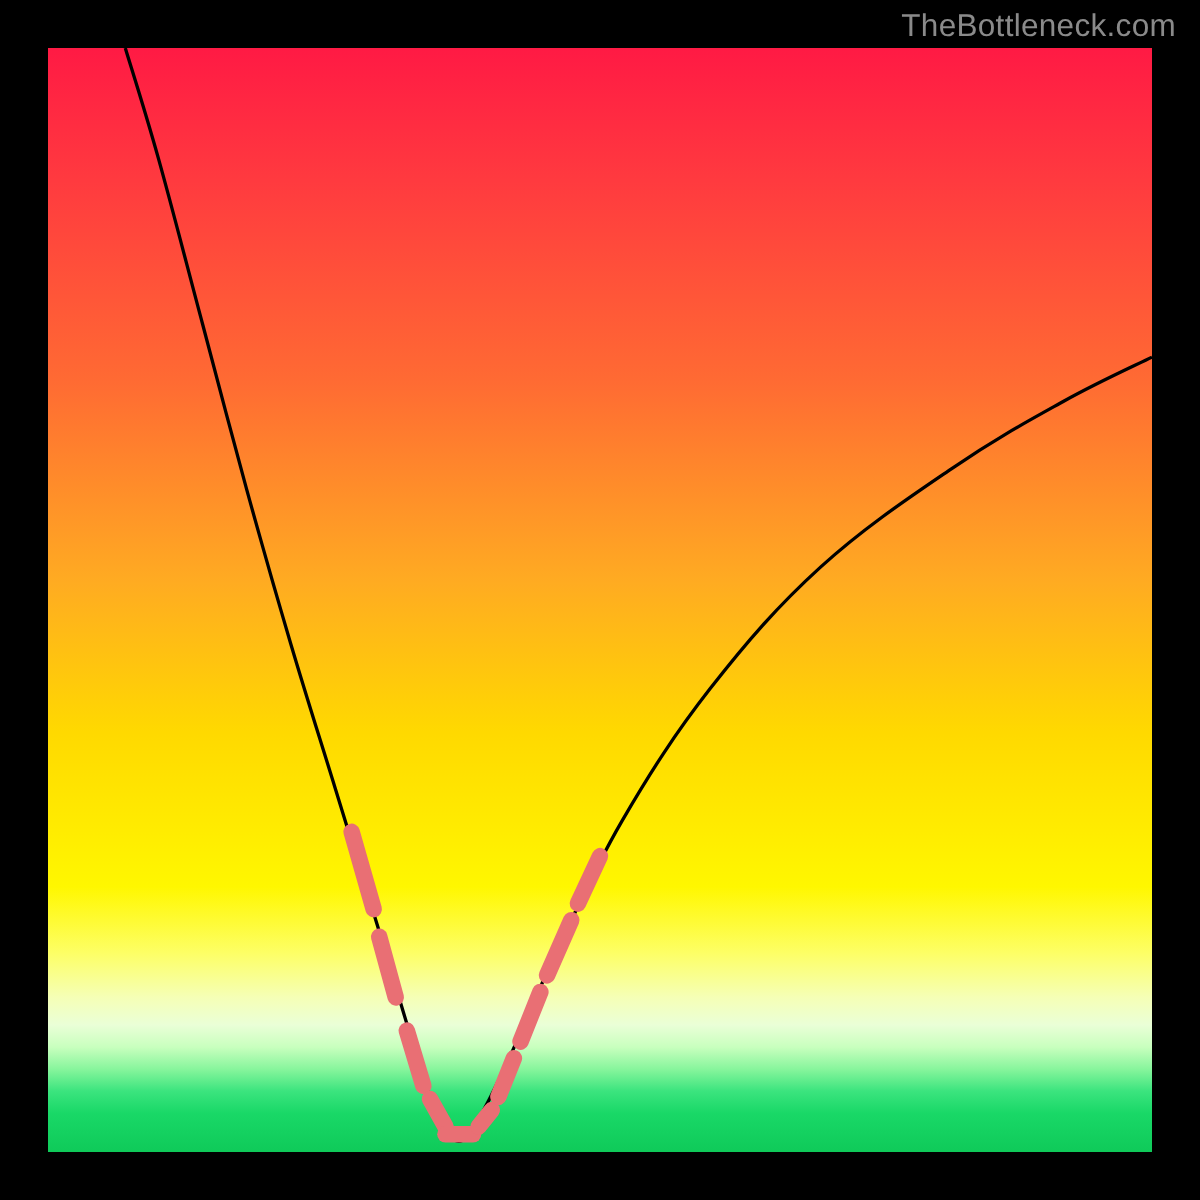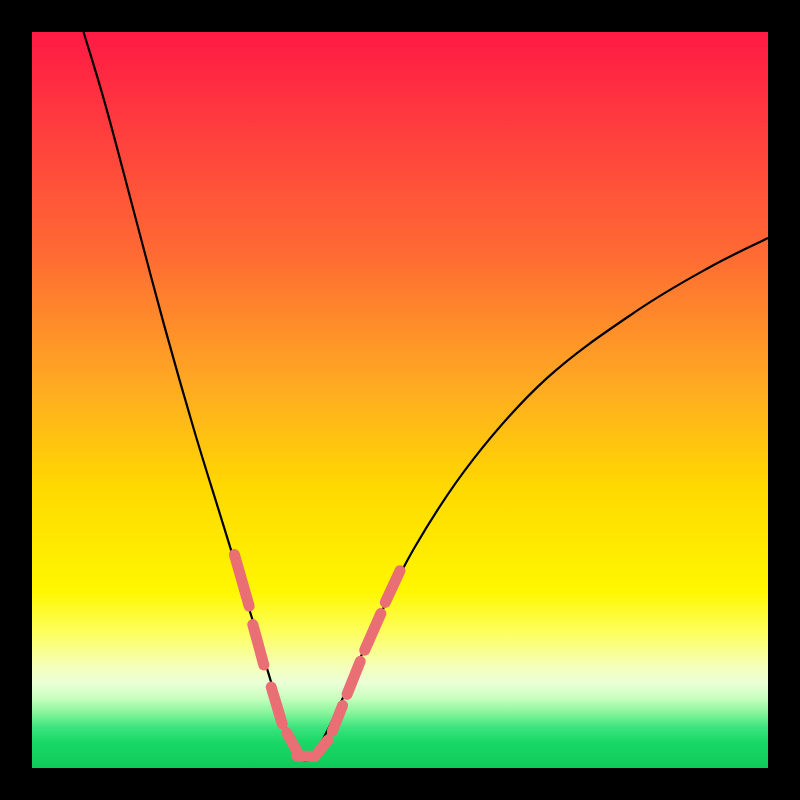--- a/index.html
+++ b/index.html
@@ -59,13 +59,14 @@
         <line x1="254.65600000000003" y1="700.672" x2="264.96" y2="719.072" stroke="#e96f74" stroke-width="11" stroke-linecap="round"></line>
         <line x1="264.96" y1="724.224" x2="283.36" y2="724.224" stroke="#e96f74" stroke-width="11" stroke-linecap="round"></line>
         <line x1="287.04" y1="719.072" x2="295.872" y2="708.032" stroke="#e96f74" stroke-width="11" stroke-linecap="round"></line>
         <line x1="300.28799999999995" y1="699.2" x2="310.59200000000004" y2="673.44" stroke="#e96f74" stroke-width="11" stroke-linecap="round"></line>
         <line x1="315.008" y1="662.4" x2="328.25600000000003" y2="629.28" stroke="#e96f74" stroke-width="11" stroke-linecap="round"></line>
         <line x1="332.672" y1="618.24" x2="348.864" y2="581.44" stroke="#e96f74" stroke-width="11" stroke-linecap="round"></line>
         <line x1="353.28" y1="570.4" x2="368" y2="538.752" stroke="#e96f74" stroke-width="11" stroke-linecap="round"></line>
       </svg>
   </div>
 
+  <div class="watermark">TheBottleneck.com</div>
 </div>
 
 </body></html>

